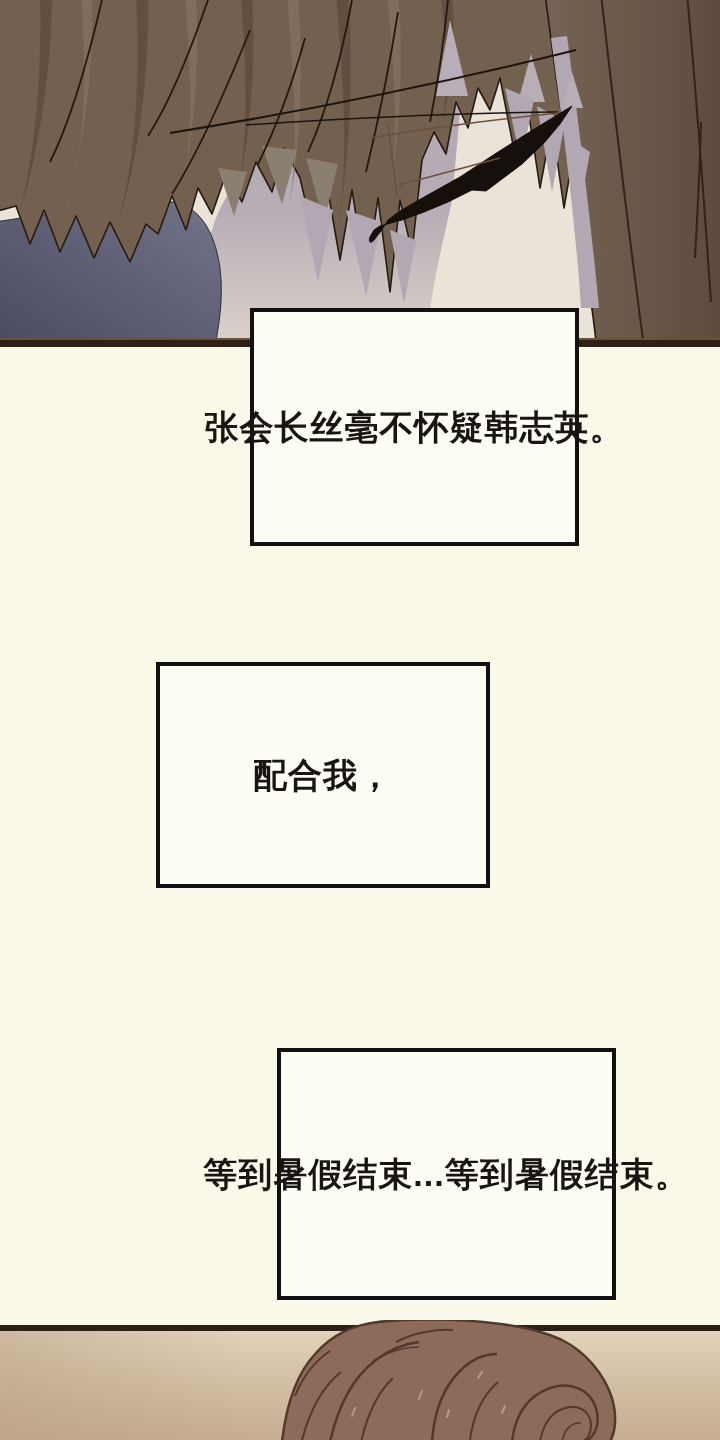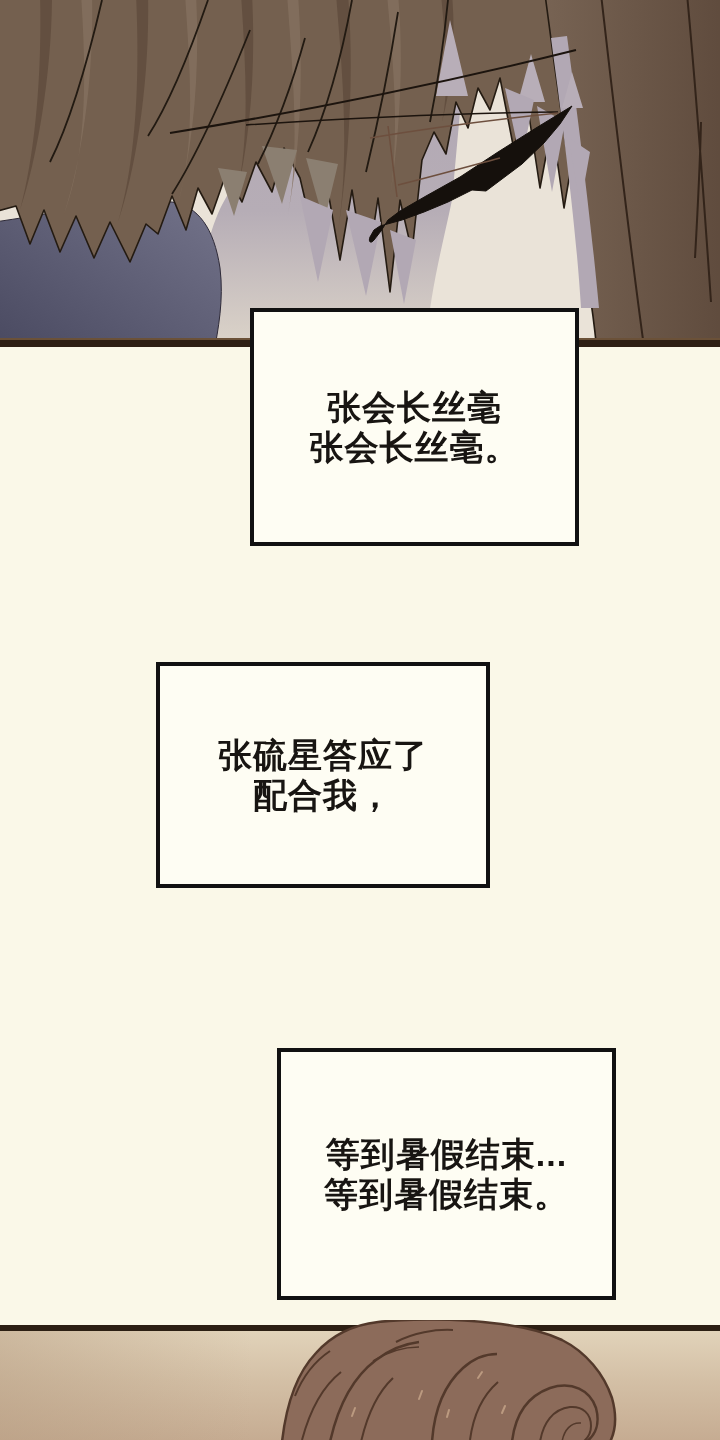--- a/index.html
+++ b/index.html
@@ -7,21 +7,21 @@
     width:720px;height:1440px;position:relative;overflow:hidden;
     background:#faf8e8;
     font-family:"Liberation Sans","DejaVu Sans",sans-serif;
   }
   .panel-top{position:absolute;left:0;top:0;width:720px;height:347px;}
   .panel-bottom{position:absolute;left:0;top:1320px;width:720px;height:120px;}
   .panel-top svg,.panel-bottom svg{display:block;}
   .speech-box{
     position:absolute;box-sizing:border-box;
     background:#fefdf3;border:4px solid #111111;
-    display:flex;flex-direction:column;justify-content:center;align-items:center;
+    display:flex;flex-direction:row;justify-content:center;align-items:center;
     text-align:center;color:#181512;font-weight:700;
     font-size:34px;line-height:1.18;letter-spacing:1px;
   }
   #box1{left:250px;top:308px;width:329px;height:238px;}
   #box2{left:156px;top:662px;width:334px;height:226px;}
   #box3{left:277px;top:1048px;width:339px;height:252px;}
   .dialogue-line{display:block;white-space:nowrap;}
 </style>
 </head>
 <body>
@@ -73,25 +73,24 @@
     <path fill="#15100c" stroke="#15100c" stroke-width="1" stroke-linejoin="round" d="M572,106 L536,128 L498,152 L460,177 L426,196 L400,211 L388,220 L381,231 L374,240 C371,244 368,242 370,237 L374,230 L380,226 L402,220 L424,212 L448,202 L472,190 L486,191 L498,182 L522,164 L544,143 L560,124 Z"></path>
     <path stroke="#6d4f3e" stroke-width="1.5" fill="none" d="M370,138 C430,128 500,119 558,113 M398,185 C438,175 470,166 500,158 M388,126 C391,150 394,174 397,197"></path>
 
     <rect x="-2" y="338" width="724" height="2.5" fill="#6b5138"></rect>
     <rect x="-2" y="340" width="724" height="7" fill="#2e2014"></rect>
   </svg>
 </div>
 
 <div class="speech-box" id="box1">
   <span class="dialogue-line">张会长丝毫</span>
-  <span class="dialogue-line">张会长丝毫。</span>
+  <span class="dialogue-line">不怀疑韩志英。</span>
 </div>
 
 <div class="speech-box" id="box2">
-  <span class="dialogue-line">张硫星答应了</span>
   <span class="dialogue-line">配合我，</span>
 </div>
 
 <div class="speech-box" id="box3">
   <span class="dialogue-line">等到暑假结束...</span>
   <span class="dialogue-line">等到暑假结束。</span>
 </div>
 
 <div class="panel-bottom">
   <svg width="720" height="120" viewBox="0 0 720 120">

